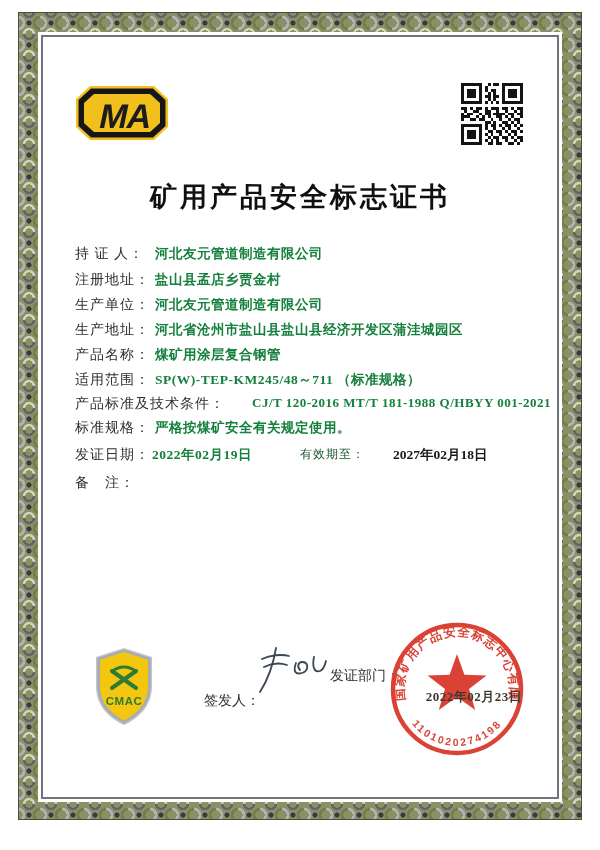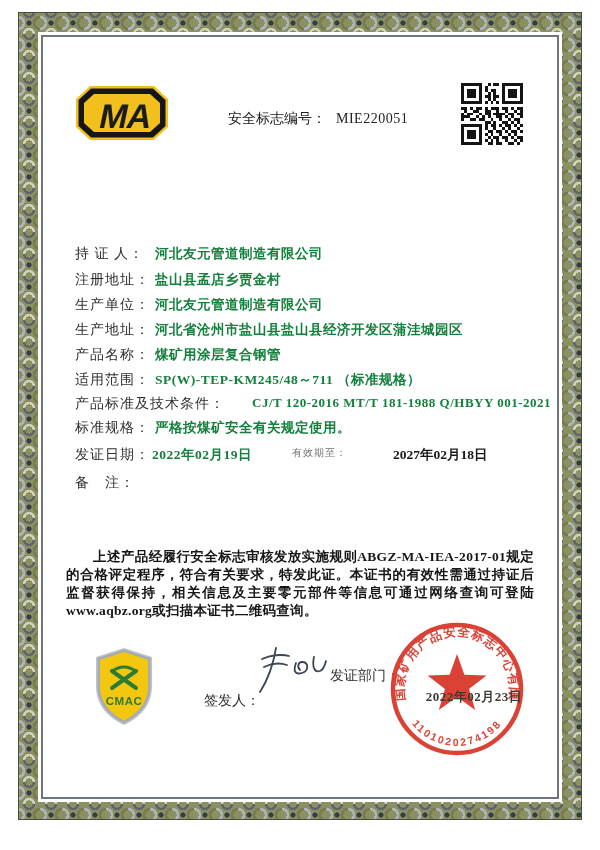--- a/index.html
+++ b/index.html
@@ -33,21 +33,21 @@
     font-size:27px;font-weight:bold;color:#101010;letter-spacing:3px;
     font-family:"Liberation Serif",serif;}
 
   .row{position:absolute;left:0;width:600px;white-space:nowrap;}
   .row .lbl{position:absolute;left:75px;font-size:14px;color:#2f2f2f;letter-spacing:1px;}
   .row .val{position:absolute;left:155px;font-size:13.5px;font-weight:bold;color:#15803d;letter-spacing:.5px;}
   .row.wide .val{left:252px;font-size:13px;}
   .r0{top:245px}.r1{top:271px}.r2{top:296px}.r3{top:321px}.r4{top:346px}
   .r5{top:371px}.r6{top:395px}.r7{top:419px}
   .date-row{top:446px}
-  .date-row .lbl2{position:absolute;left:292px;font-size:10px;color:#737373;letter-spacing:1px;}
+  .date-row .lbl2{position:absolute;left:300px;font-size:12px;color:#14532d;letter-spacing:1px;}
   .date-row .val2{position:absolute;left:385px;font-size:13.5px;font-weight:bold;color:#1a1a1a;margin-left:8px;}
   .remark-row{top:474px}
 
   .statement{position:absolute;left:66px;top:548px;width:468px;
     font-size:13.5px;font-weight:bold;color:#161616;line-height:18px;
     text-align:justify;text-indent:2em;letter-spacing:.3px;}
 
   .cmac{position:absolute;left:92px;top:646px;width:64px;height:82px;}
   .signer-label{position:absolute;left:204px;top:692px;font-size:14px;color:#2f2f2f;}
   .signature{position:absolute;left:252px;top:642px;width:80px;height:58px;}
@@ -65,23 +65,20 @@
   <div class="frame-band"></div>
   <div class="inner-panel"></div>
 
   <svg class="ma-logo" viewBox="0 0 96 58">
     <path d="M16 2 H80 L94 15 V43 L80 56 H16 L2 43 V15 Z" fill="#f2c01d"></path>
     <path d="M17 4.5 H79 L91.5 16 V42 L79 53.5 H17 L4.5 42 V16 Z" fill="#161616"></path>
     <path d="M20 10 H76 L86 19 V39 L76 48 H20 L10 39 V19 Z" fill="#f2c01d"></path>
     <text x="0" y="0" transform="translate(49 44) skewX(-12)" text-anchor="middle" font-family="Liberation Sans, sans-serif" font-size="34" font-weight="bold" fill="#1c1c1c" letter-spacing="-1">MA</text>
   </svg>
 
-  <div class="mark-line">
-    <span>安全标志编号：</span><span class="num">MIE220051</span>
-  </div>
 
   <svg class="qr" viewBox="0 0 21 21" shape-rendering="crispEdges">
     <rect x="0" y="0" width="21" height="21" fill="#ffffff"></rect>
     <g fill="#141414">
       <rect x="0" y="0" width="7" height="7"></rect>
         <rect x="14" y="0" width="7" height="7"></rect>
         <rect x="0" y="14" width="7" height="7"></rect>
       <rect x="1" y="1" width="5" height="5" fill="#ffffff"></rect>
         <rect x="15" y="1" width="5" height="5" fill="#ffffff"></rect>
         <rect x="1" y="15" width="5" height="5" fill="#ffffff"></rect>
@@ -98,20 +95,21 @@
                M8 14h1v1H8z M10 14h2v1h-2z M13 14h1v1h-1z M15 14h2v1h-2z M18 14h1v1h-1z M20 14h1v1h-1z
                M8 15h1v1H8z M11 15h1v1h-1z M14 15h1v1h-1z M16 15h1v1h-1z M19 15h1v1h-1z
                M9 16h2v1H9z M12 16h2v1h-2z M15 16h1v1h-1z M17 16h2v1h-2z M20 16h1v1h-1z
                M8 17h1v1H8z M10 17h1v1h-1z M13 17h1v1h-1z M16 17h1v1h-1z M18 17h1v1h-1z
                M9 18h1v1H9z M11 18h2v1h-2z M14 18h2v1h-2z M17 18h1v1h-1z M19 18h2v1h-2z
                M8 19h1v1H8z M10 19h1v1h-1z M12 19h1v1h-1z M15 19h1v1h-1z M18 19h1v1h-1z M20 19h1v1h-1z
                M9 20h2v1H9z M12 20h2v1h-2z M16 20h2v1h-2z M19 20h1v1h-1z"></path>
     </g>
   </svg>
 
+  <div class="title">矿用产品安全标志证书</div>
 
   <div class="row r0">
     <span class="lbl">持 证 人：</span>
     <span class="val">河北友元管道制造有限公司</span>
   </div>
   <div class="row r1">
     <span class="lbl">注册地址：</span>
     <span class="val">盐山县孟店乡贾金村</span>
   </div>
   <div class="row r2">
@@ -143,21 +141,20 @@
     <span class="lbl">发证日期：</span>
     <span class="val" style="left:152px">2022年02月19日</span>
     <span class="lbl2">有效期至：</span>
     <span class="val2">2027年02月18日</span>
   </div>
 
   <div class="row remark-row">
     <span class="lbl">备　注：</span>
   </div>
 
-  <div class="statement">上述产品经履行安全标志审核发放实施规则ABGZ-MA-IEA-2017-01规定的合格评定程序，符合有关要求，特发此证。本证书的有效性需通过持证后监督获得保持，相关信息及主要零元部件等信息可通过网络查询可登陆www.aqbz.org或扫描本证书二维码查询。</div>
 
   <svg class="cmac" viewBox="0 0 64 82">
     <path d="M32 2 L60 11 V40 C60 60 47 72 32 79 C17 72 4 60 4 40 V11 Z" fill="#bfc4ca"></path>
     <path d="M32 3.5 L58.5 12 V40 C58.5 58.5 46.5 70.5 32 77.3 C17.5 70.5 5.5 58.5 5.5 40 V12 Z" fill="#7b8088" opacity=".35"></path>
     <path d="M32 6 L56 14 V40 C56 57 45 68 32 74.5 C19 68 8 57 8 40 V14 Z" fill="#f3c70f"></path>
     <g stroke="#2e7b33" stroke-width="4" stroke-linecap="round" fill="none">
       <path d="M20 42 L44 25"></path>
       <path d="M20 25 L44 42"></path>
     </g>
     <path d="M19 26 Q32 16 45 26" stroke="#2e7b33" stroke-width="3" fill="none"></path>

